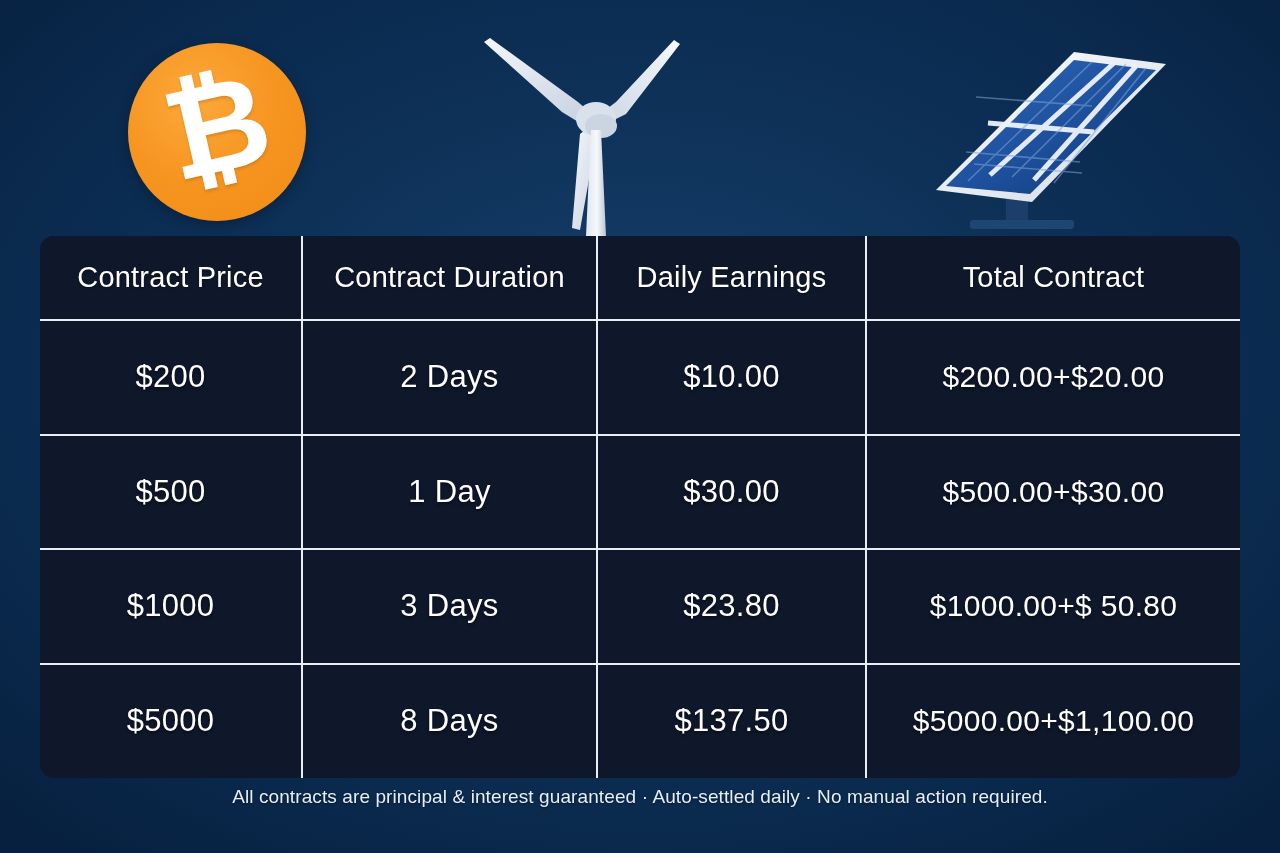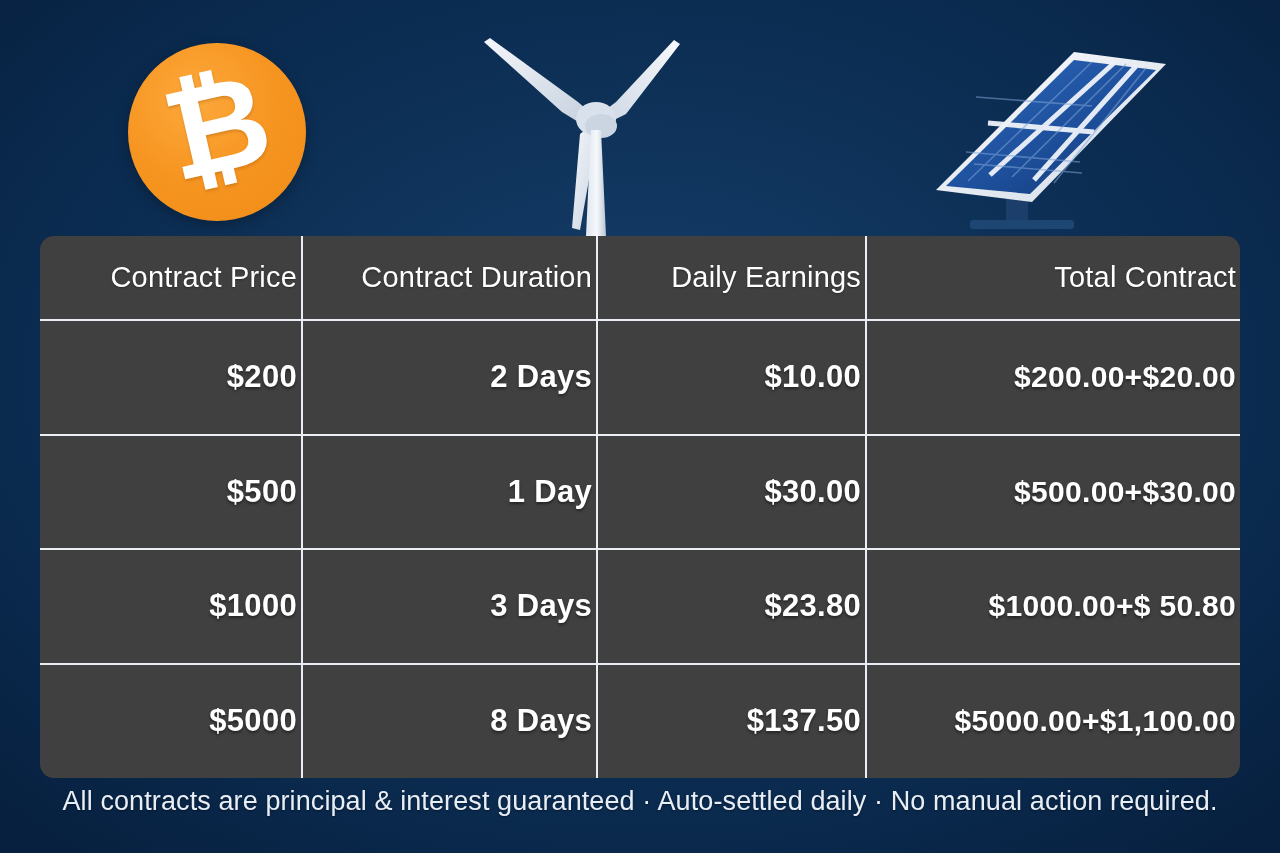--- a/index.html
+++ b/index.html
@@ -96,59 +96,59 @@
     table-layout: fixed;
   }
 
   table.earnings col.c-price    { width: 262px; }
   table.earnings col.c-duration { width: 295px; }
   table.earnings col.c-daily    { width: 269px; }
   table.earnings col.c-total    { width: 374px; }
 
   table.earnings th,
   table.earnings td {
-    text-align: right;
+    text-align: center;
     vertical-align: middle;
     color: #ffffff;
-    background: #404040;
+    background: #0f172a;
     border-right: 2px solid #e9eef5;
     border-bottom: 2px solid #e9eef5;
     padding: 0 4px;
     white-space: nowrap;
   }
   table.earnings th:last-child,
   table.earnings td:last-child { border-right: none; }
   table.earnings tbody tr:last-child td { border-bottom: none; }
 
   table.earnings thead th {
     height: 84px;
     font-size: 29px;
     font-weight: 400;
     letter-spacing: 0.2px;
     text-shadow: 0 1px 2px rgba(0,0,0,0.35);
   }
 
   table.earnings tbody td {
     height: 57px;
     font-size: 31px;
-    font-weight: 700;
+    font-weight: 400;
     letter-spacing: 0.3px;
     text-shadow: 0 2px 3px rgba(0,0,0,0.45);
   }
   table.earnings tbody td.cell-total { font-size: 30px; margin-left: 24px; }
 
   
   .footer-note {
     position: absolute;
     left: 0;
     top: 786px;
     width: 1280px;
     text-align: center;
     color: #e8eef6;
-    font-size: 27px;
+    font-size: 19px;
     font-weight: 400;
     letter-spacing: 0.1px;
     text-shadow: 0 1px 2px rgba(0,0,0,0.4);
   }
 </style>
 </head>
 <body>
 
 <div class="icon-strip">
 

